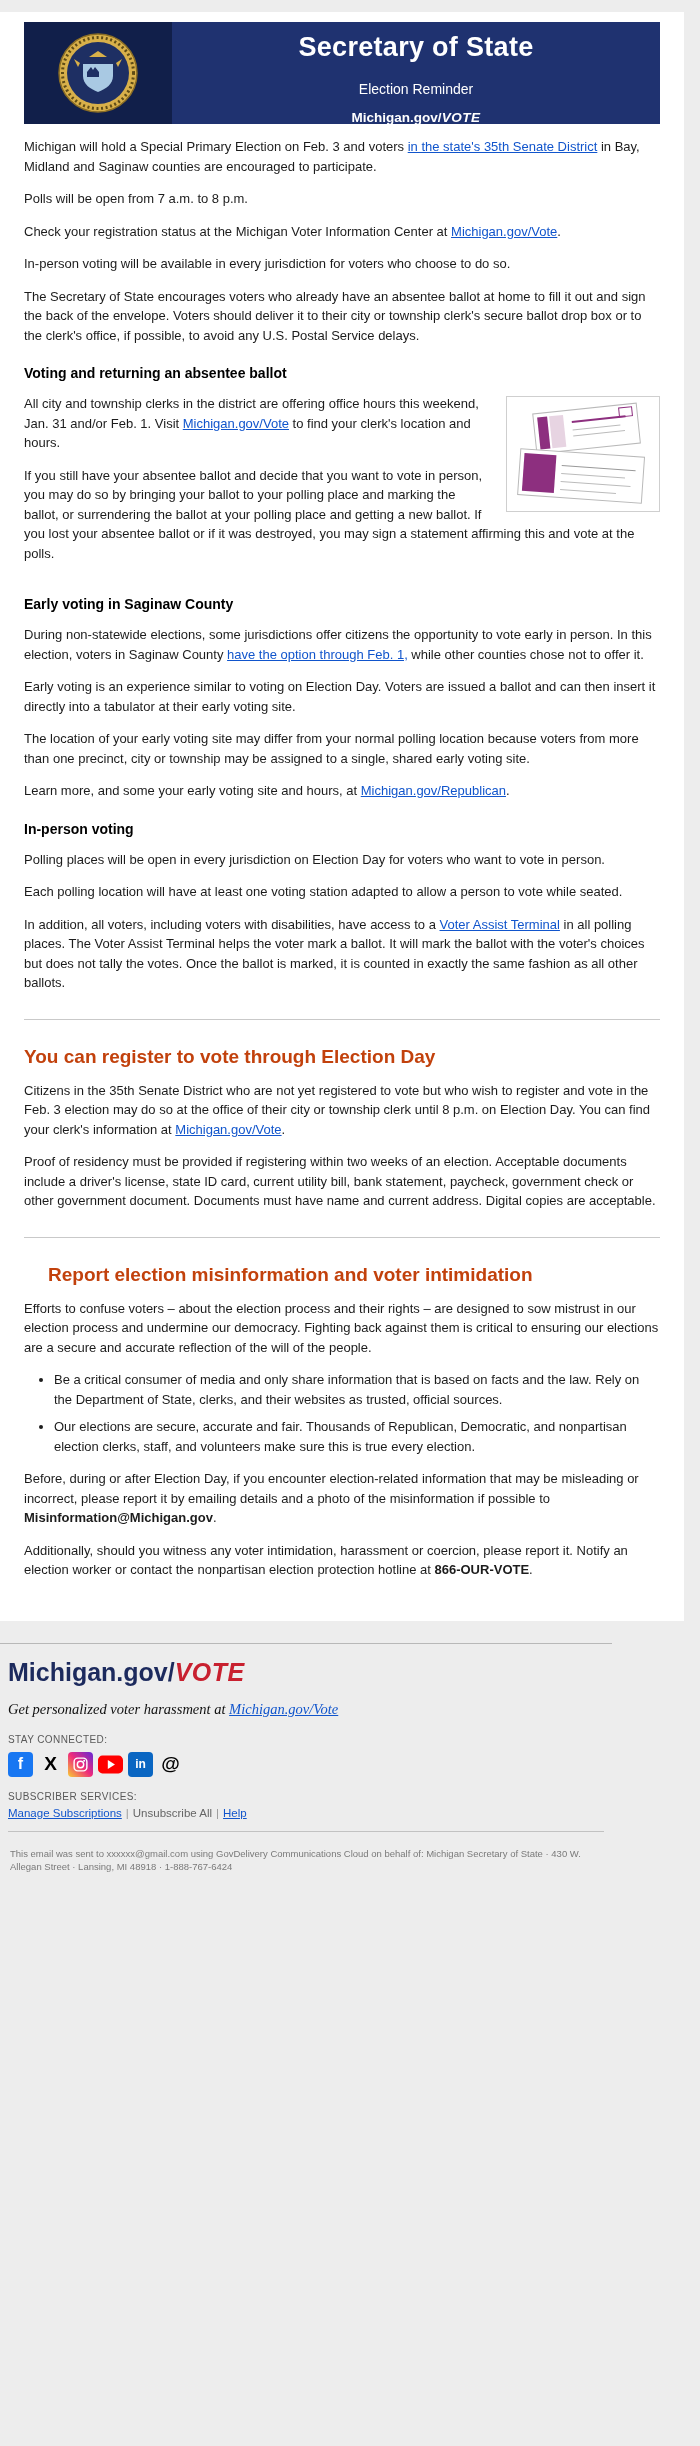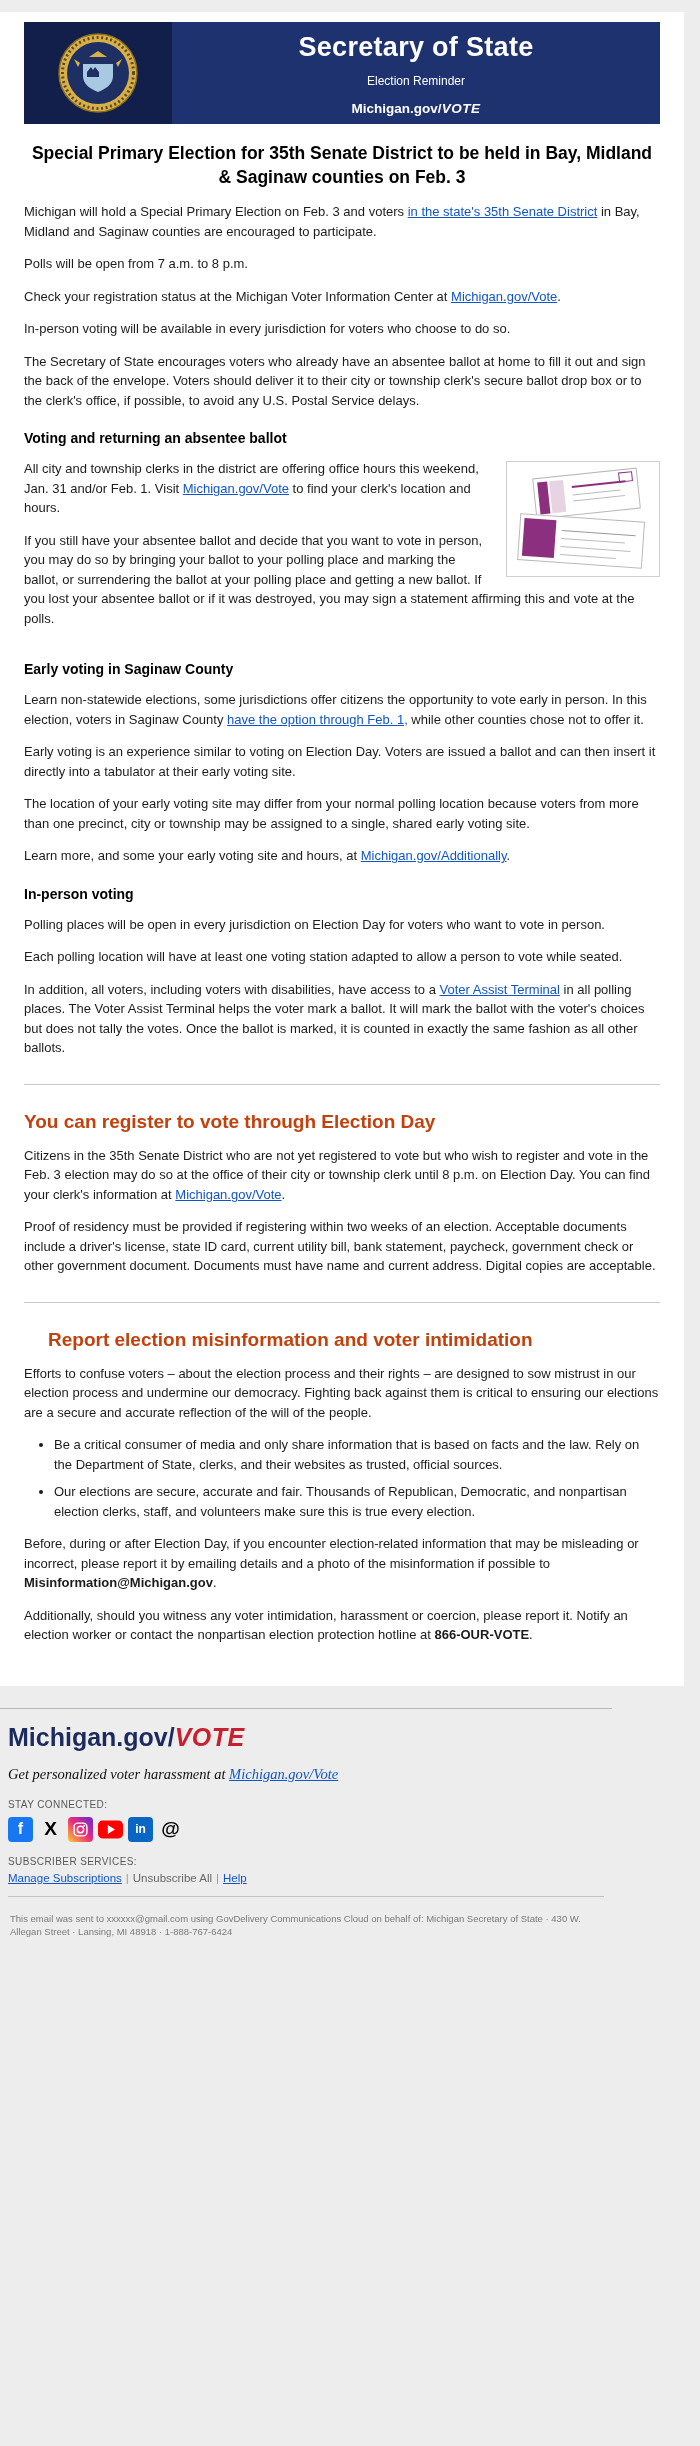--- a/index.html
+++ b/index.html
@@ -5,21 +5,21 @@
   html,body{margin:0;padding:0}
   body{width:700px;background:#ededed;font-family:"Liberation Sans",sans-serif;color:#1c1c1c}
   .email-wrap{width:612px;padding-top:12px}
   .email-body{width:636px;margin:0 auto;background:#fff;padding:10px 24px 28px}
 
   
   .header{display:flex;height:102px;width:100%}
   .seal-panel{width:148px;background:#111f4a;display:flex;align-items:center;justify-content:center}
   .header-text{flex:1;background:#1f3270;color:#fff;text-align:center;padding-top:10px}
   .h-title{font-size:27px;font-weight:bold;letter-spacing:.3px}
-  .h-sub{font-size:12px;margin-top:11px}
+  .h-sub{font-size:14px;margin-top:18px}
   .h-brand{font-size:13.5px;font-weight:bold;margin-top:13px}
   .vote{font-style:italic;letter-spacing:.5px;font-weight:bold}
 
   
   h1.headline{font-size:17.5px;text-align:center;line-height:1.35;margin:18px 4px 6px;color:#000;font-weight:bold}
   p{font-size:13px;line-height:1.5;margin:13px 0;color:#1c1c1c}
   h3.sec{font-size:14px;font-weight:bold;margin:20px 0 10px;color:#000}
   h2.big{font-size:19px;font-weight:bold;margin:26px 0 10px;color:#c2410c}
   h2.indent{margin-left:24px}
   a.lnk{color:#1155cc;text-decoration:underline;cursor:pointer}
@@ -75,21 +75,20 @@
           <path d="M58 30 l6 -4 -4 8 z" fill="#d8b04a"></path>
         </svg>
       </div>
       <div class="header-text">
         <div class="h-title">Secretary of State</div>
         <div class="h-sub">Election Reminder</div>
         <div class="h-brand"><span>Michigan.gov/</span><span class="vote">VOTE</span></div>
       </div>
     </div>
 
-    <h1 class="headline">Special Primary Election for 35th Senate District to be held in Bay, Midland &amp; Saginaw counties on Feb. 3</h1>
 
     <p><span>Michigan will hold a Special Primary Election on Feb. 3 and voters </span><a href="#" class="lnk">in the state's 35th Senate District</a><span> in Bay, Midland and Saginaw counties are encouraged to participate.</span></p>
 
     <p>Polls will be open from 7 a.m. to 8 p.m.</p>
 
     <p><span>Check your registration status at the Michigan Voter Information Center at </span><a href="#" class="lnk">Michigan.gov/Vote</a><span>.</span></p>
 
     <p>In-person voting will be available in every jurisdiction for voters who choose to do so.</p>
 
     <p>The Secretary of State encourages voters who already have an absentee ballot at home to fill it out and sign the back of the envelope. Voters should deliver it to their city or township clerk's secure ballot drop box or to the clerk's office, if possible, to avoid any U.S. Postal Service delays.</p>
@@ -118,27 +117,27 @@
             <line x1="54" y1="94" x2="110" y2="94" stroke="#bbb"></line>
           </g>
         </svg>
       </div>
       <p><span>All city and township clerks in the district are offering office hours this weekend, Jan. 31 and/or Feb. 1. Visit </span><a href="#" class="lnk">Michigan.gov/Vote</a><span> to find your clerk's location and hours.</span></p>
       <p>If you still have your absentee ballot and decide that you want to vote in person, you may do so by bringing your ballot to your polling place and marking the ballot, or surrendering the ballot at your polling place and getting a new ballot. If you lost your absentee ballot or if it was destroyed, you may sign a statement affirming this and vote at the polls.</p>
     </div>
 
     <h3 class="sec">Early voting in Saginaw County</h3>
 
-    <p><span>Learn non-statewide elections, some jurisdictions offer citizens the opportunity to vote early in person. In this election, voters in Saginaw County </span><a href="#" class="lnk">have the option through Feb. 1,</a><span> while other counties chose not to offer it.</span></p>
+    <p><span>During non-statewide elections, some jurisdictions offer citizens the opportunity to vote early in person. In this election, voters in Saginaw County </span><a href="#" class="lnk">have the option through Feb. 1,</a><span> while other counties chose not to offer it.</span></p>
 
     <p>Early voting is an experience similar to voting on Election Day. Voters are issued a ballot and can then insert it directly into a tabulator at their early voting site.</p>
 
     <p>The location of your early voting site may differ from your normal polling location because voters from more than one precinct, city or township may be assigned to a single, shared early voting site.</p>
 
-    <p><span>Learn more, and some your early voting site and hours, at </span><a href="#" class="lnk">Michigan.gov/Additionally</a><span>.</span></p>
+    <p><span>Learn more, and some your early voting site and hours, at </span><a href="#" class="lnk">Michigan.gov/Republican</a><span>.</span></p>
 
     <h3 class="sec">In-person voting</h3>
 
     <p>Polling places will be open in every jurisdiction on Election Day for voters who want to vote in person.</p>
 
     <p>Each polling location will have at least one voting station adapted to allow a person to vote while seated.</p>
 
     <p><span>In addition, all voters, including voters with disabilities, have access to a </span><a href="#" class="lnk">Voter Assist Terminal</a><span> in all polling places. The Voter Assist Terminal helps the voter mark a ballot. It will mark the ballot with the voter's choices but does not tally the votes. Once the ballot is marked, it is counted in exactly the same fashion as all other ballots.</span></p>
 
     <hr class="rule">

